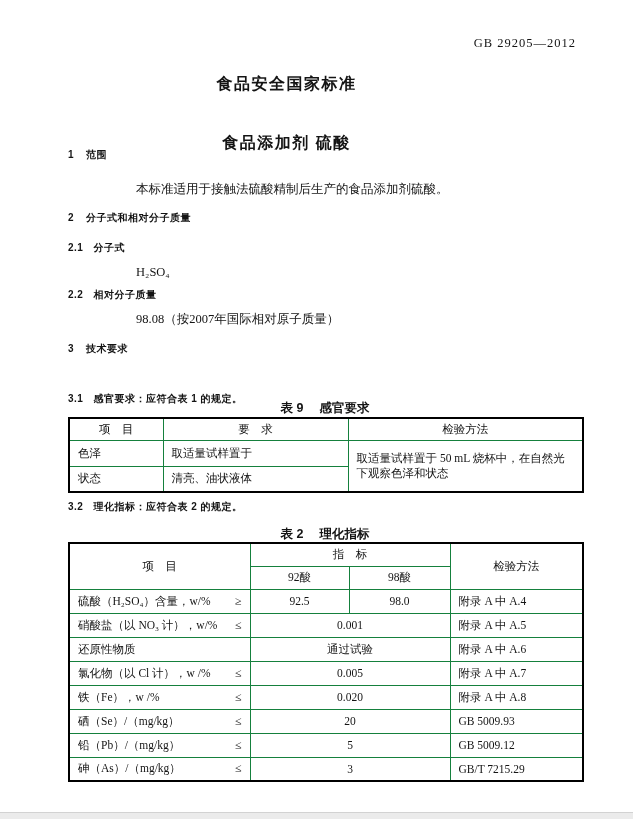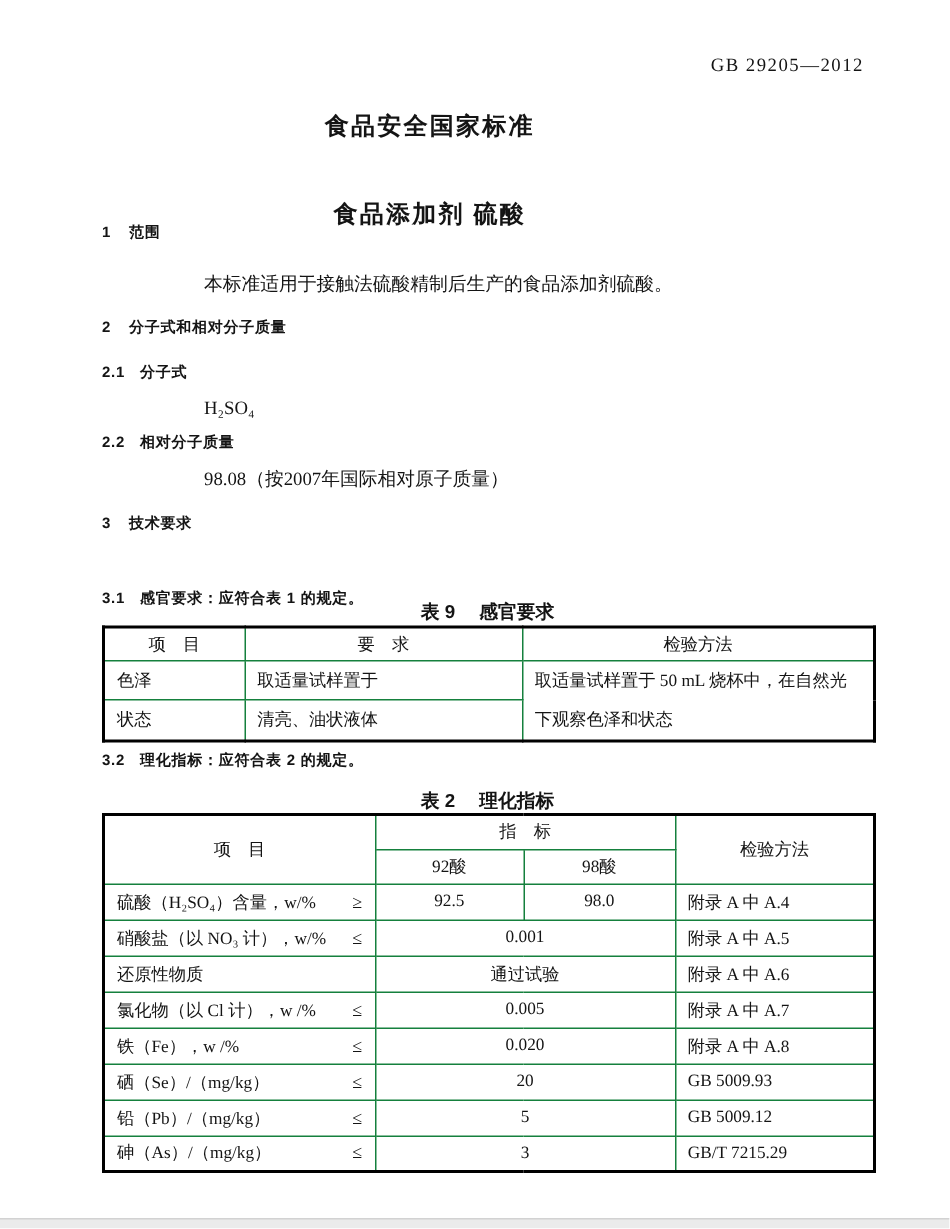--- a/index.html
+++ b/index.html
@@ -63,21 +63,21 @@
   .t1 { left:68px; top:417px; width:514px; }
   .t2 { left:68px; top:542px; width:514px; }
   th.center, td.center { text-align:center; padding:0 2px; }
   td.left { text-align:left; }
   .item-cell { padding:0; }
   .item-flex {
     display:flex; justify-content:space-between; align-items:center;
     padding:0 8px 0 8px;
   }
   .rel { font-size:12px; }
-  .method-merged { line-height:26px; }
+  .method-merged { line-height:15px; }
   .bottom-band {
     left:0; bottom:0; width:633px; height:6px;
     background:#ebebeb; border-top:1px solid #d2d2d2;
   }
 </style>
 </head>
 <body>
 
 <div class="abs doc-number">GB 29205—2012</div>
 

